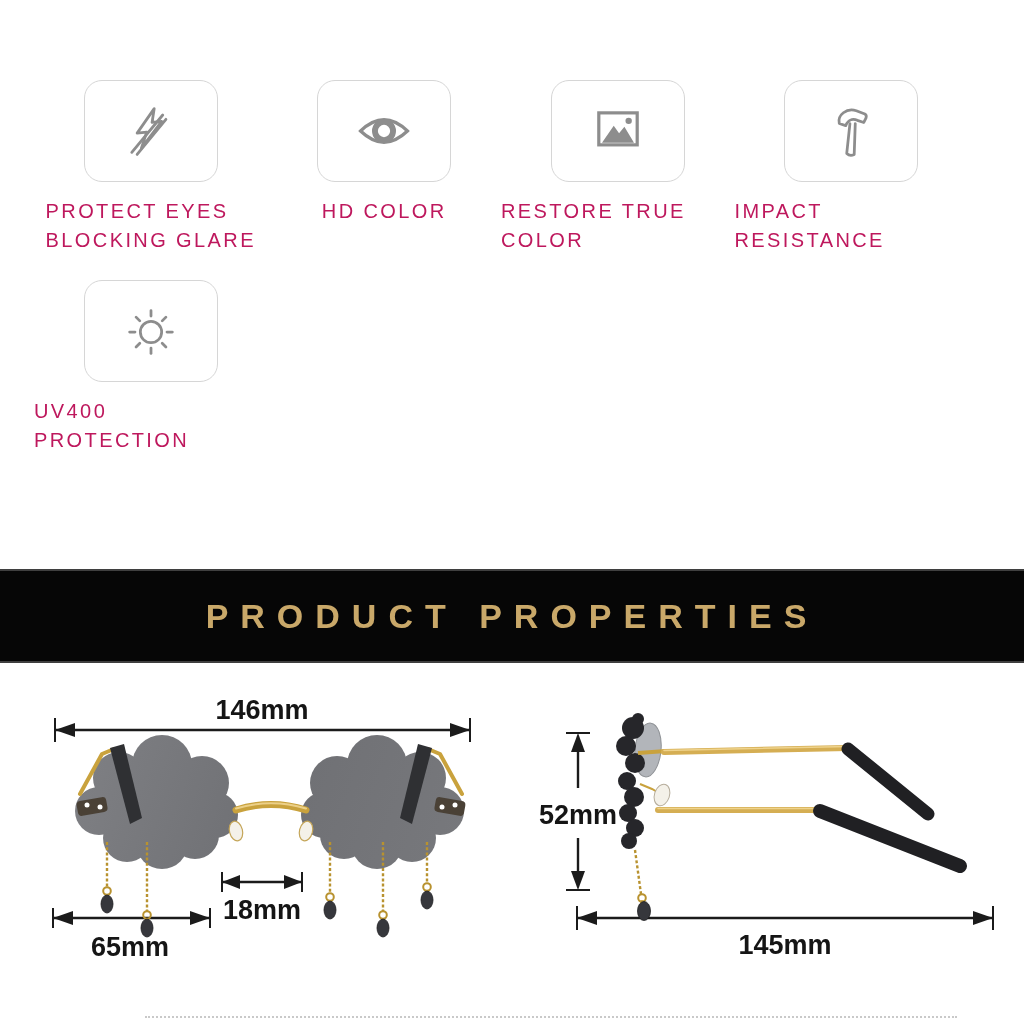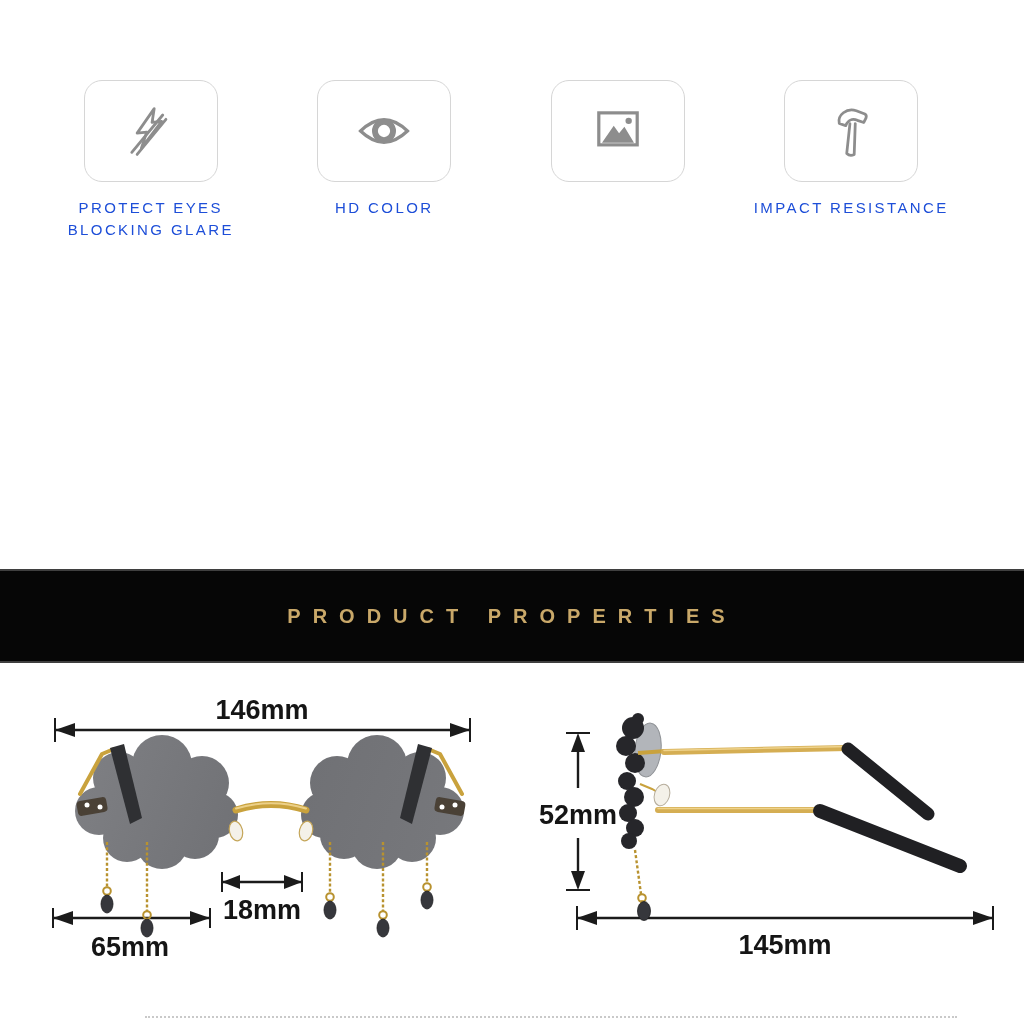--- a/index.html
+++ b/index.html
@@ -13,32 +13,32 @@
     display:grid;grid-template-columns:repeat(4,1fr);
   }
   .feature{height:200px;display:flex;flex-direction:column;align-items:center;}
   .feature-card{
     margin-top:22px;width:134px;height:102px;
     border:1.5px solid #d6d6d6;border-radius:18px;
     display:flex;align-items:center;justify-content:center;background:#ffffff;
     box-sizing:border-box;
   }
   .feature-label{
-    margin-top:15px;font-size:15px;letter-spacing:2.4px;line-height:1.45;
-    color:#1d4ed8;text-align:center;white-space:pre-line;
+    margin-top:15px;font-size:20px;letter-spacing:2.4px;line-height:1.45;
+    color:#be185d;text-align:left;white-space:pre-line;
   }
   .icon-svg{display:block;}
   
   .banner{
     position:absolute;top:569px;left:0;width:1024px;height:94px;
     background:#060606;border-top:2px solid #3f3f3f;border-bottom:2px solid #3f3f3f;
     box-sizing:border-box;display:flex;align-items:center;justify-content:center;
   }
   .banner-title{
-    color:#c9a869;font-size:20px;font-weight:bold;letter-spacing:12px;
+    color:#c9a869;font-size:34px;font-weight:bold;letter-spacing:12px;
   }
   
   .front-svg{position:absolute;left:30px;top:690px;}
   .side-svg{position:absolute;left:532px;top:692px;}
   .dotted-divider{
     position:absolute;top:1016px;left:145px;width:812px;height:0;
     border-top:2px dotted #c9c9c9;
   }
   .dim-text{font-family:"Liberation Sans",sans-serif;font-weight:bold;font-size:27px;fill:#151515;}
 </style>
@@ -72,34 +72,53 @@
   </div>
 
   <div class="feature">
     <div class="feature-card">
       <svg class="icon-svg" width="64" height="64" viewBox="0 0 60 60">
         <rect x="12" y="13" width="36" height="30" fill="none" stroke="#8d8d8d" stroke-width="3"></rect>
         <polygon points="15,41 26,25 31,32 36,26 45,41" fill="#8d8d8d"></polygon>
         <circle cx="40" cy="20.5" r="3" fill="#8d8d8d"></circle>
       </svg>
     </div>
+    <div class="feature-label">RESTORE TRUE COLOR</div>
   </div>
 
   <div class="feature">
     <div class="feature-card">
       <svg class="icon-svg" width="64" height="64" viewBox="0 0 60 60">
         <g fill="none" stroke="#8d8d8d" stroke-width="2.6" stroke-linecap="round" stroke-linejoin="round">
           <path d="M19,23 C17,15 26,8 35,11 L43,14 Q45,15 44,18 L42,22 L36,20 C31,18 27,20 25,25 Z"></path>
           <path d="M29,23 L26,51 Q29,54 33,52 L34,23"></path>
         </g>
       </svg>
     </div>
     <div class="feature-label">IMPACT RESISTANCE</div>
   </div>
 
+  <div class="feature">
+    <div class="feature-card">
+      <svg class="icon-svg" width="64" height="64" viewBox="0 0 60 60">
+        <g stroke="#8d8d8d" stroke-width="2.6" stroke-linecap="round" fill="none">
+          <circle cx="30" cy="31" r="10"></circle>
+          <line x1="30" y1="11" x2="30" y2="16"></line>
+          <line x1="30" y1="46" x2="30" y2="51"></line>
+          <line x1="10" y1="31" x2="15" y2="31"></line>
+          <line x1="45" y1="31" x2="50" y2="31"></line>
+          <line x1="16" y1="17" x2="19.5" y2="20.5"></line>
+          <line x1="40.5" y1="41.5" x2="44" y2="45"></line>
+          <line x1="44" y1="17" x2="40.5" y2="20.5"></line>
+          <line x1="19.5" y1="41.5" x2="16" y2="45"></line>
+        </g>
+      </svg>
+    </div>
+    <div class="feature-label">UV400 PROTECTION</div>
+  </div>
 
 
 
 
 </div>
 
 <div class="banner">
   <div class="banner-title">PRODUCT PROPERTIES</div>
 </div>
 

